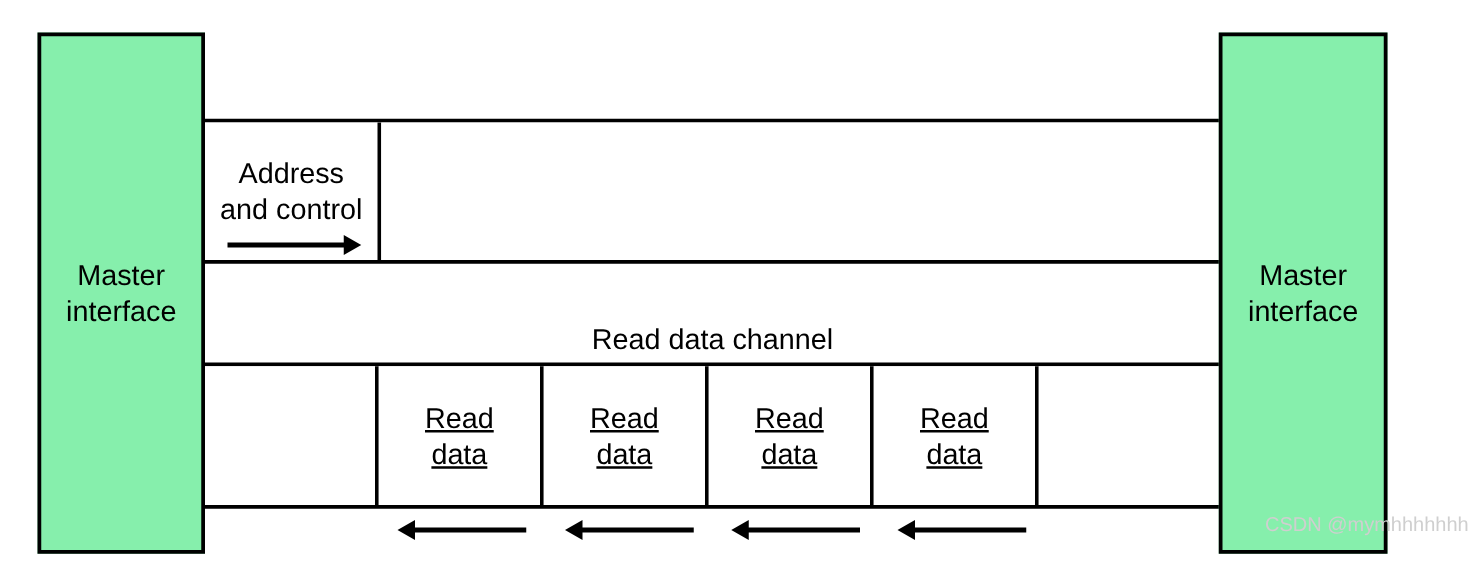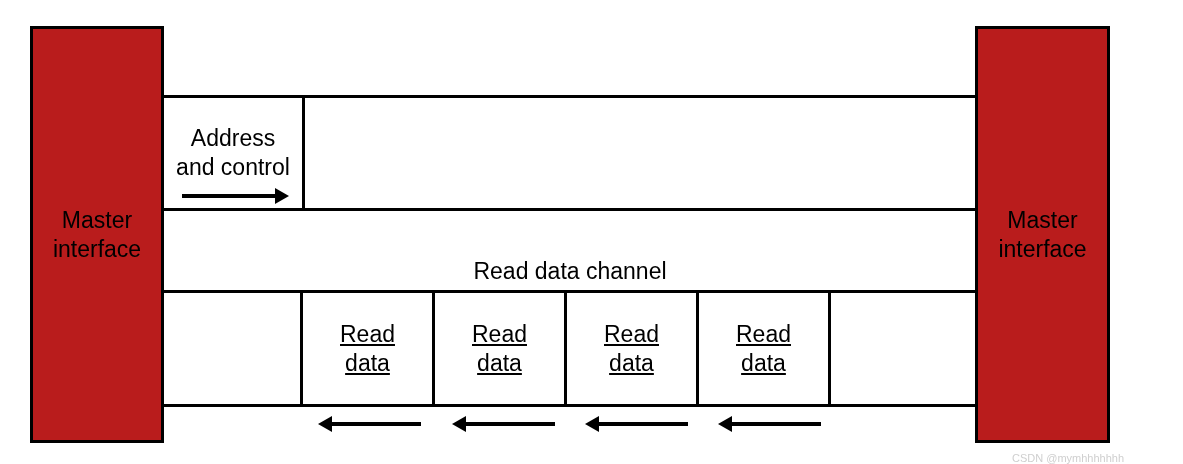--- a/index.html
+++ b/index.html
@@ -14,21 +14,21 @@
     background: #ffffff;
     font-family: "Liberation Sans", sans-serif;
     overflow: hidden;
   }
 
   
   .endpoint-box {
     position: absolute;
     box-sizing: border-box;
     border: 3px solid #000000;
-    background: #b91c1c;
+    background: #86efac;
     display: flex;
     align-items: center;
     justify-content: center;
     z-index: 5;
   }
   .endpoint-label {
     font-size: 23px;
     line-height: 29px;
     color: #000000;
     text-align: center;
@@ -111,25 +111,24 @@
   #arrow-rdata-1 { left: 318px; top: 414px; width: 103px; }
   #arrow-rdata-2 { left: 452px; top: 414px; width: 103px; }
   #arrow-rdata-3 { left: 585px; top: 414px; width: 103px; }
   #arrow-rdata-4 { left: 718px; top: 414px; width: 103px; }
 
   
   #watermark {
     position: absolute;
     left: 1012px;
     top: 412px;
-    font-size: 11px;
+    font-size: 16px;
     color: #cfcfcf;
     white-space: nowrap;
     z-index: 9;
-    margin-top: 40px;
   }
 </style>
 </head>
 <body>
 
 <div id="canvas">
 
   <div id="master-box" class="endpoint-box">
     <span class="endpoint-label">Master
 interface</span>

